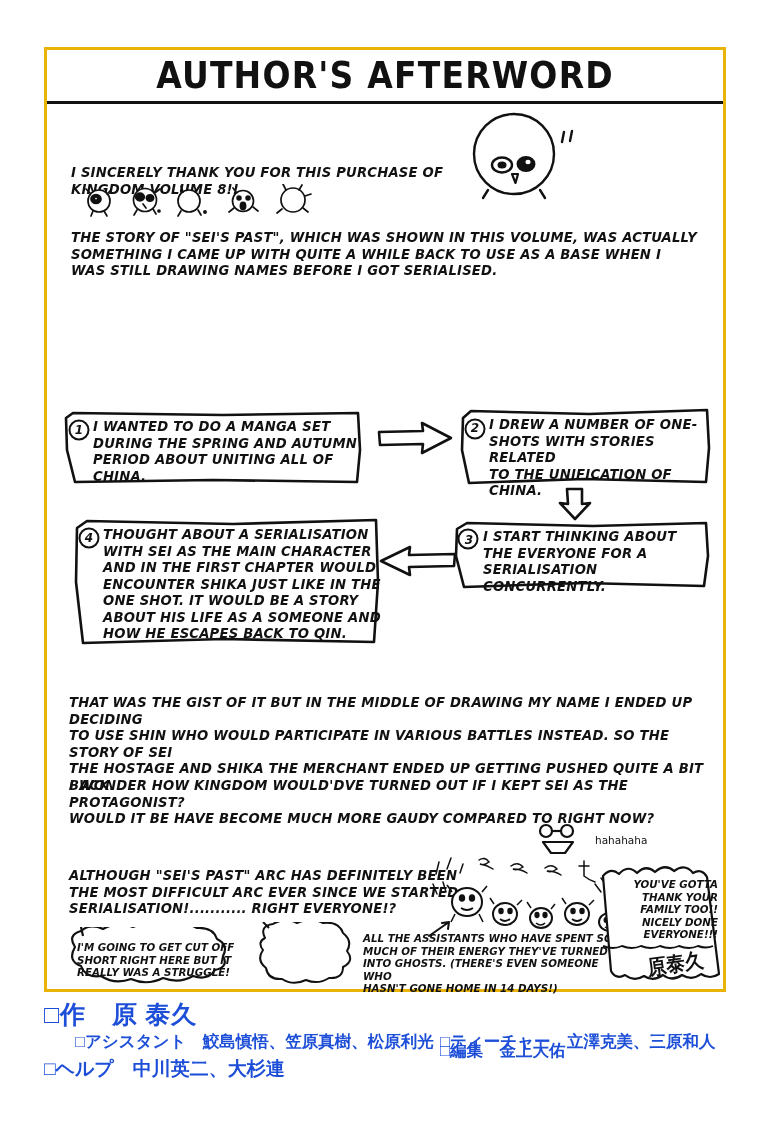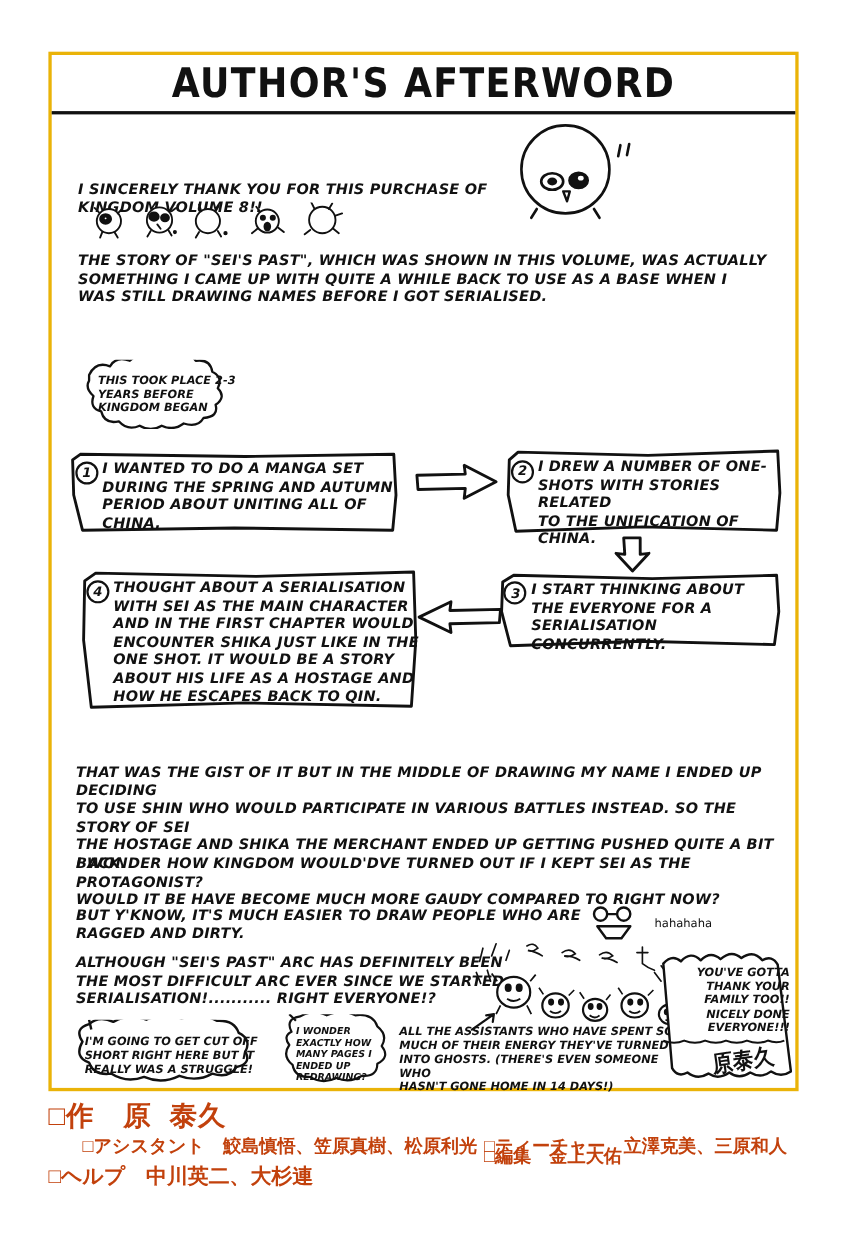--- a/index.html
+++ b/index.html
@@ -154,22 +154,22 @@
     color: #111;
   }
 
   
   #credits {
     position: absolute;
     left: 44px; top: 998px;
     width: 690px;
   }
   .credit-line {
-    font-family: Liberation Mono, monospace;
-    color: #c2410c;
+    font-family: Liberation Serif, serif;
+    color: #1d4ed8;
     white-space: nowrap;
   }
   #credit-author {
     position: absolute; left: 0; top: 0;
     font-size: 25px; font-weight: 700; letter-spacing: 1px;
   }
   #credit-assistant {
     position: absolute; left: 0; top: 33px;
     font-size: 16.5px; font-weight: 700; margin-left: 31px;
   }
@@ -243,33 +243,20 @@
         <path d="M203 6 L200 0 M216 6 L219 1 M199 25 L194 29 M220 24 L225 28 M222 12 L228 10" fill="none"></path>
       </g>
     </svg>
   </div>
 
   <div class="abs ctext" id="para-story">THE STORY OF "SEI'S PAST", WHICH WAS SHOWN IN THIS VOLUME, WAS ACTUALLY
 SOMETHING I CAME UP WITH QUITE A WHILE BACK TO USE AS A BASE WHEN I
 WAS STILL DRAWING NAMES BEFORE I GOT SERIALISED.</div>
 
 
-  <div class="abs" id="cloud-bubble">
-    <svg width="190" height="63" viewBox="0 0 190 63">
-      <path d="M20,14
-               q6,-13 19,-8 q6,-10 18,-5 q9,-9 20,-3 q10,-8 21,-2
-               q12,-5 19,5 q13,-2 15,10 q10,5 5,15 q8,8 -2,15
-               q3,11 -11,12 q-5,9 -18,5 q-9,7 -20,2
-               q-10,6 -20,0 q-11,5 -19,-4 q-13,3 -16,-9
-               q-11,-3 -7,-14 q-8,-7 -4,-14 Z" fill="#fff" stroke="#111" stroke-width="2.1" stroke-linejoin="round"></path>
-    </svg>
-    <div class="cloud-label small-ctext">THIS TOOK PLACE 2-3
-YEARS BEFORE
-KINGDOM BEGAN</div>
-  </div>
 
   <div class="flow-box" id="box1">
     <svg class="fb-svg" width="300" height="75" viewBox="0 0 300 75">
       <path d="M3,8 L10,3 L160,5 L295,3 L297,40 L294,72 L150,70 L12,72 L4,40 Z" fill="#fff" stroke="#111" stroke-width="2.6" stroke-linejoin="round"></path>
       <circle cx="16" cy="20" r="9.5" fill="#fff" stroke="#111" stroke-width="2"></circle>
     </svg>
     <div class="fb-num">1</div>
     <div class="fb-text ctext">I WANTED TO DO A MANGA SET
 DURING THE SPRING AND AUTUMN
 PERIOD ABOUT UNITING ALL OF CHINA.</div>
@@ -319,31 +306,29 @@
     <svg class="fb-svg" width="308" height="128" viewBox="0 0 308 128">
       <path d="M4,10 L14,3 L160,6 L303,2 L305,64 L301,124 L150,121 L10,125 L3,64 Z" fill="#fff" stroke="#111" stroke-width="2.6" stroke-linejoin="round"></path>
       <circle cx="16" cy="20" r="9.5" fill="#fff" stroke="#111" stroke-width="2"></circle>
     </svg>
     <div class="fb-num">4</div>
     <div class="fb-text ctext">THOUGHT ABOUT A SERIALISATION
 WITH SEI AS THE MAIN CHARACTER
 AND IN THE FIRST CHAPTER WOULD
 ENCOUNTER SHIKA JUST LIKE IN THE
 ONE SHOT. IT WOULD BE A STORY
-ABOUT HIS LIFE AS A HOSTAGE AND
+ABOUT HIS LIFE AS A SOMEONE AND
 HOW HE ESCAPES BACK TO QIN.</div>
   </div>
 
   <div class="abs ctext" id="para-wonder">I WONDER HOW KINGDOM WOULD'DVE TURNED OUT IF I KEPT SEI AS THE PROTAGONIST?
 WOULD IT BE HAVE BECOME MUCH MORE GAUDY COMPARED TO RIGHT NOW?</div>
   <div class="abs ctext" id="para-gist">THAT WAS THE GIST OF IT BUT IN THE MIDDLE OF DRAWING MY NAME I ENDED UP DECIDING
 TO USE SHIN WHO WOULD PARTICIPATE IN VARIOUS BATTLES INSTEAD. SO THE STORY OF SEI
 THE HOSTAGE AND SHIKA THE MERCHANT ENDED UP GETTING PUSHED QUITE A BIT BACK.</div>
-  <div class="abs ctext" id="para-ragged">BUT Y'KNOW, IT'S MUCH EASIER TO DRAW PEOPLE WHO ARE
-RAGGED AND DIRTY.</div>
   <div class="abs ctext" id="para-although">ALTHOUGH "SEI'S PAST" ARC HAS DEFINITELY BEEN
 THE MOST DIFFICULT ARC EVER SINCE WE STARTED
 SERIALISATION!........... RIGHT EVERYONE!?</div>
 
   <div class="abs" id="laugh-face">
     <svg width="46" height="34" viewBox="0 0 46 34">
       <circle cx="11" cy="9" r="6" fill="#fff" stroke="#111" stroke-width="2.2"></circle>
       <circle cx="32" cy="9" r="6" fill="#fff" stroke="#111" stroke-width="2.2"></circle>
       <path d="M17 9 L26 9" stroke="#111" stroke-width="2.2"></path>
       <path d="M8 20 L38 20 L30 31 L16 31 Z" fill="#fff" stroke="#111" stroke-width="2.2" stroke-linejoin="round"></path>
@@ -434,25 +419,20 @@
 REALLY WAS A STRUGGLE!</div>
   </div>
 
   <div class="abs" id="bub-pages">
     <svg width="100" height="72" viewBox="0 0 100 72">
       <path d="M10,16 q-6,-12 8,-14 q12,-7 24,-1 q14,-6 26,0 q16,-2 20,10
                q10,8 4,18 q8,10 -4,16 q0,12 -14,11 q-11,7 -23,2
                q-13,6 -24,-1 q-14,1 -16,-11 q-10,-8 -3,-18 q-6,-8 2,-12 Z" fill="#fff" stroke="#111" stroke-width="2" stroke-linejoin="round"></path>
       <path d="M14,6 L8,0" stroke="#111" stroke-width="2" fill="none"></path>
     </svg>
-    <div class="bb-label tiny-ctext">I WONDER
-EXACTLY HOW
-MANY PAGES I
-ENDED UP
-REDRAWING?</div>
   </div>
 
   <div class="abs" id="bub-family">
     <svg width="120" height="120" viewBox="0 0 120 120">
       <path d="M3,14 q8,-9 16,-2 q9,-10 18,-1 q9,-9 18,-1 q10,-9 19,-1 q11,-8 19,2
                q9,-5 14,4 L119,112
                q-9,6 -18,0 q-9,7 -19,1 q-10,7 -19,0 q-10,7 -19,1 q-10,6 -19,-1
                q-9,5 -14,-4 Z" fill="#fff" stroke="#111" stroke-width="2.2" stroke-linejoin="round"></path>
       <path d="M3,84 q10,4 19,0 q10,4 19,0 q10,4 19,0 q10,4 19,0 q10,4 19,0 q8,3 15,0" fill="none" stroke="#111" stroke-width="1.9"></path>
     </svg>

